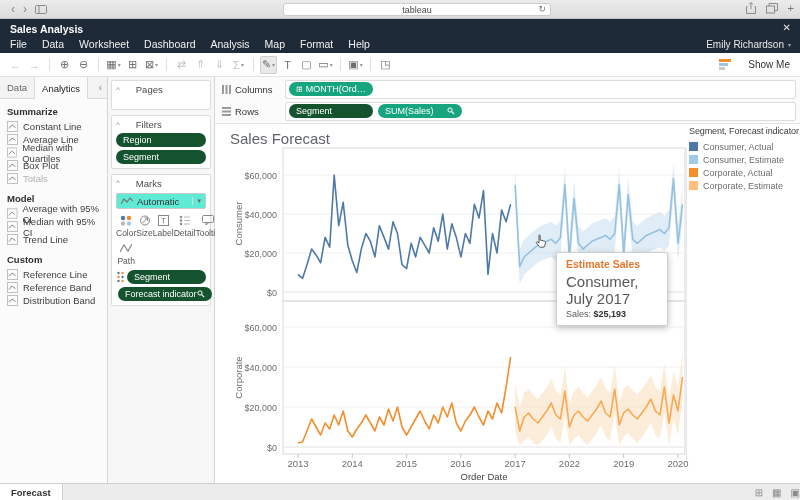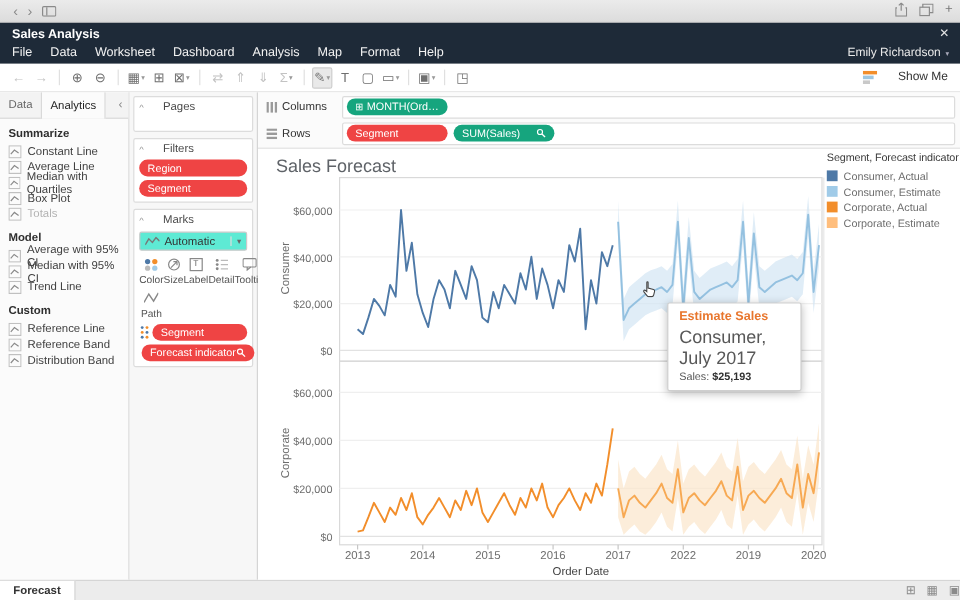--- a/index.html
+++ b/index.html
@@ -48,21 +48,21 @@
   .sb-item { display:flex; align-items:center; gap:5px; height:13px; font-size:9.5px; color:#404040; }
   .sb-item.disabled { color:#b2b2b2; }
 
   
   .mid-panel { width:107px; border-right:1px solid #d5d5d5; background:#f7f7f7; padding:3px; }
   .card { background:#fff; border:1px solid #dcdcdc; border-radius:2px; margin-bottom:5px; padding:3px 4px 4px; }
   .card-h { font-size:9.5px; color:#4a4a4a; display:flex; gap:16px; align-items:center; }
   .card-h .cc { color:#8a8a8a; font-size:8px; transform:scaleY(.8); }
   .card.pages { height:30px; }
   .pill { height:14px; border-radius:7px; color:#fff; font-size:9px; display:flex; align-items:center; padding:0 7px; white-space:nowrap; }
-  .pill.blue { background:#ef4444; }
+  .pill.blue { background:#14532d; }
   .pill.green { background:#16a57e; }
   .fpill { margin-top:3px; }
   .auto-box { margin-top:4px; border:1px solid #c9c9c9; border-radius:2px; background:#5eead4; height:16px;
     display:flex; align-items:center; gap:4px; padding:0 4px; font-size:9.5px; color:#333; }
   .auto-box .dd { margin-left:auto; font-size:7px; color:#666; border-left:1px solid #ddd; padding-left:4px; }
   .marks-grid { display:grid; grid-template-columns:repeat(5,1fr); row-gap:5px; margin:6px 0 4px;text-align:center; }
   .mk-btn { display:flex; flex-direction:column; align-items:center; gap:2px; font-size:8.5px; color:#555; }
   .mk-pill-row { display:flex; align-items:center; gap:2px; margin-top:3px; }
   .mk-pill-row .pill { flex:1; }
   .tbox { border:1px solid #888; font-size:7px; color:#666; width:11px; height:11px; display:flex; align-items:center; justify-content:center; }
@@ -112,20 +112,24 @@
 
   <div class="browser-bar">
     <span class="nav-btn">‹</span>
     <span class="nav-btn">›</span>
     <span class="nav-btn" style="display:flex;align-items:center;">
       <svg width="12" height="9" viewBox="0 0 12 9">
           <rect x="0.5" y="0.5" width="11" height="8" rx="1" fill="none" stroke="#8a8a8a"></rect>
           <line x1="4" y1="1" x2="4" y2="8" stroke="#8a8a8a"></line>
         </svg>
     </span>
+    <div class="url-pill">
+      <span>tableau</span>
+      <span class="url-refresh">↻</span>
+    </div>
     <div class="bb-right">
       <span style="display:flex;">
         <svg width="10" height="12" viewBox="0 0 10 12">
             <path d="M5 0.5 L5 7 M3 2.5 L5 0.5 L7 2.5" fill="none" stroke="#8a8a8a"></path>
             <path d="M1.5 4.5 L0.5 4.5 L0.5 11.5 L9.5 11.5 L9.5 4.5 L8.5 4.5" fill="none" stroke="#8a8a8a"></path>
           </svg>
       </span>
       <span style="display:flex;">
         <svg width="12" height="11" viewBox="0 0 12 11">
             <rect x="0.5" y="3" width="8" height="7" fill="none" stroke="#8a8a8a"></rect>

